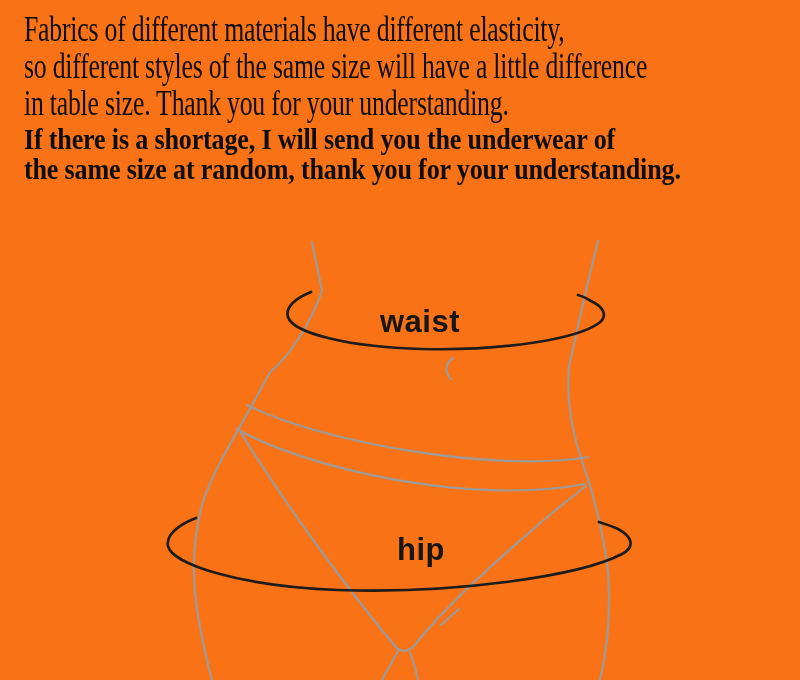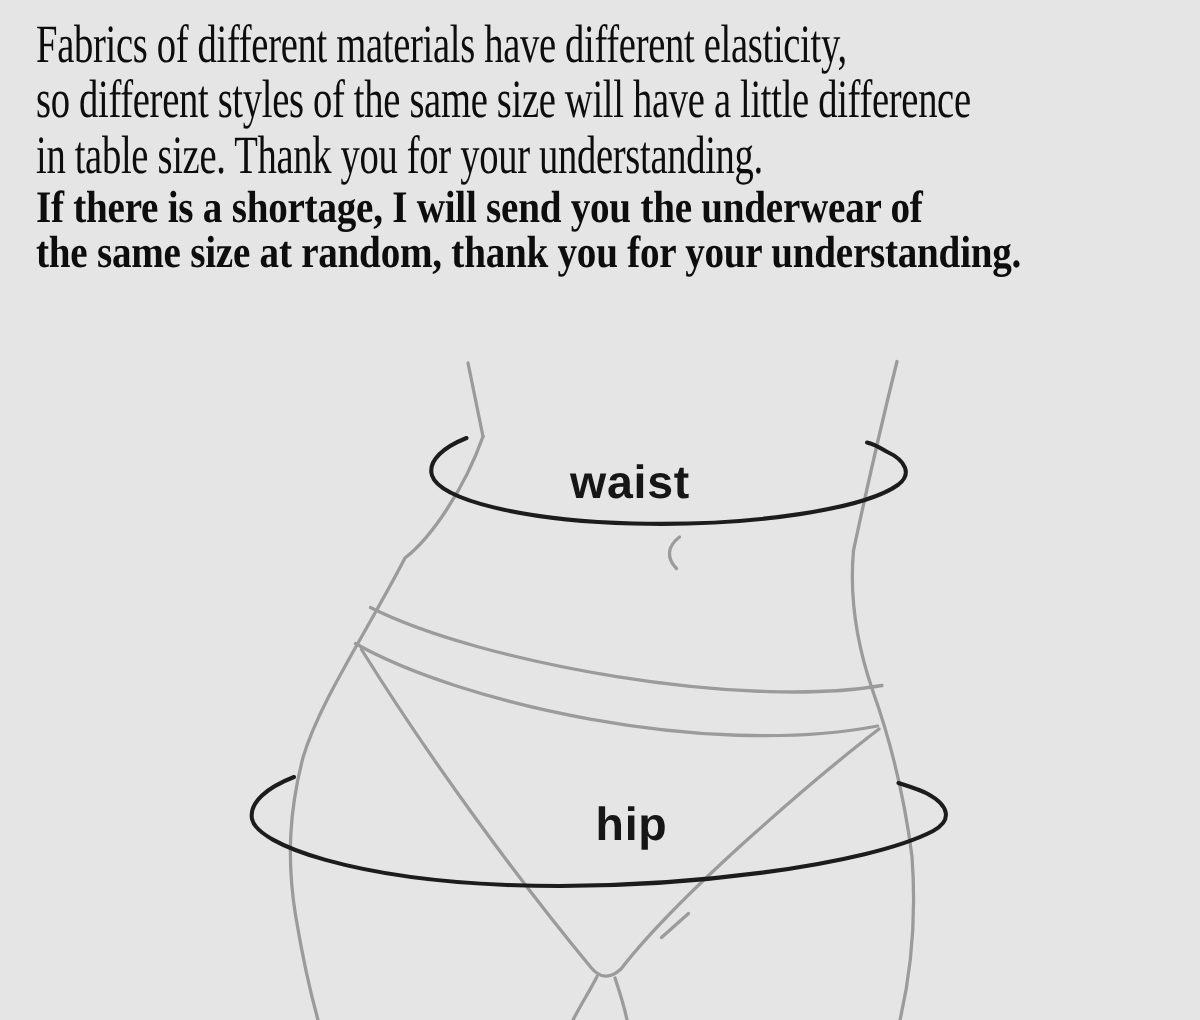--- a/index.html
+++ b/index.html
@@ -1,20 +1,20 @@
 <!DOCTYPE html>
 <html><head>
 <meta charset="utf-8">
 <style>
   html, body { margin: 0; padding: 0; background: #ffffff; }
   #stage {
     position: relative;
     width: 800px;
     height: 680px;
-    background: #e5e5e5;
+    background: #f97316;
     overflow: hidden;
     font-family: "Liberation Serif", serif;
   }
   .intro-block {
     position: absolute;
     left: 24px;
     top: 11px;
     font-size: 36px;
     line-height: 37px;
     color: #0d0d0d;

